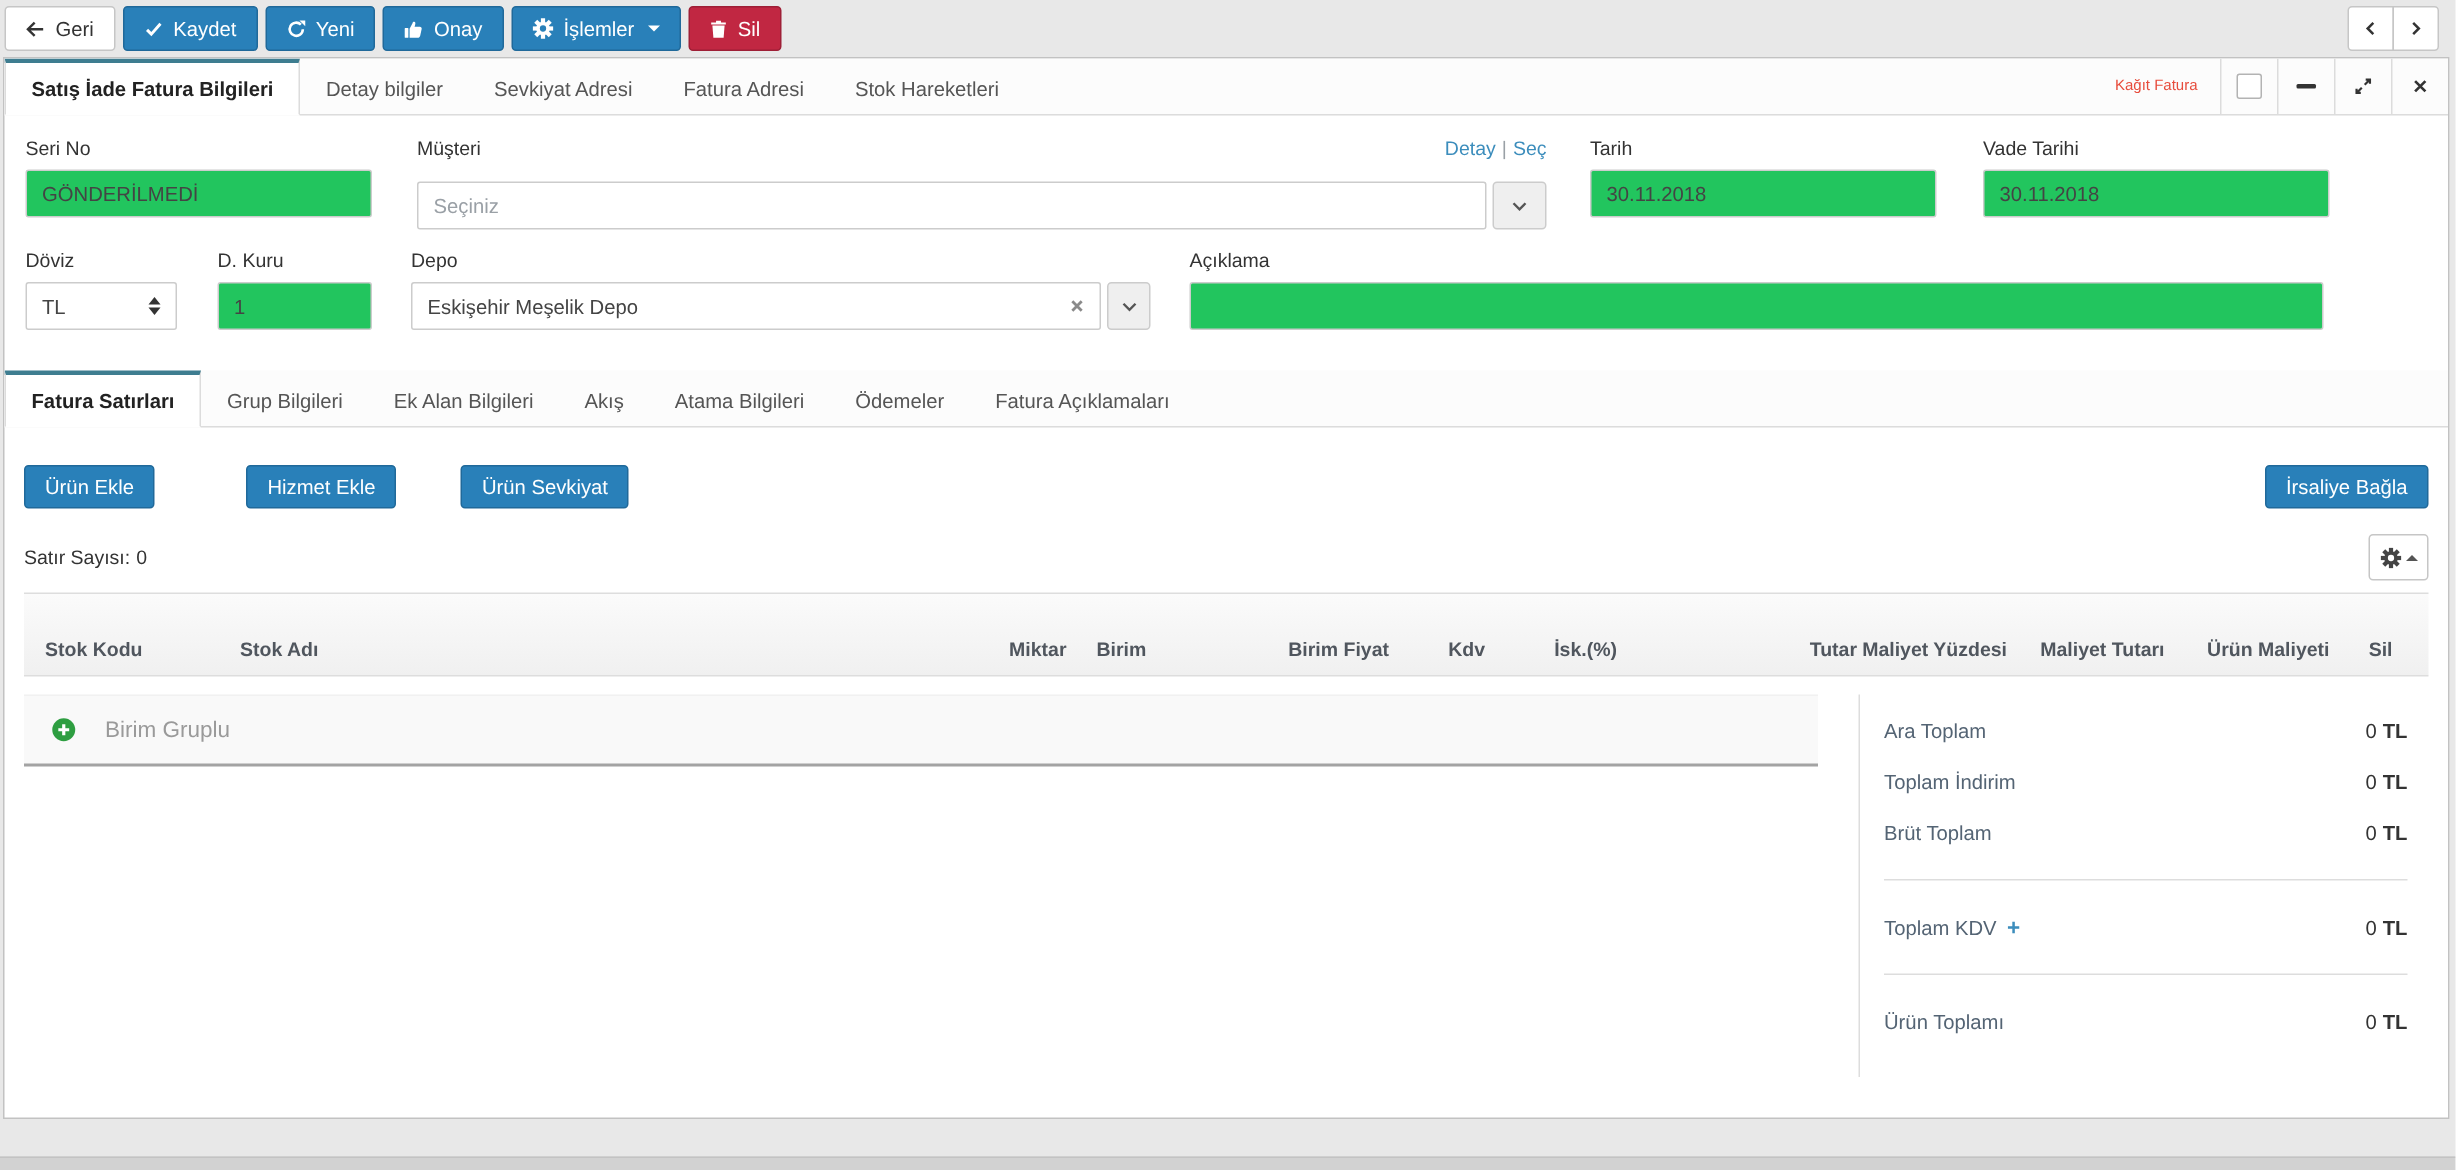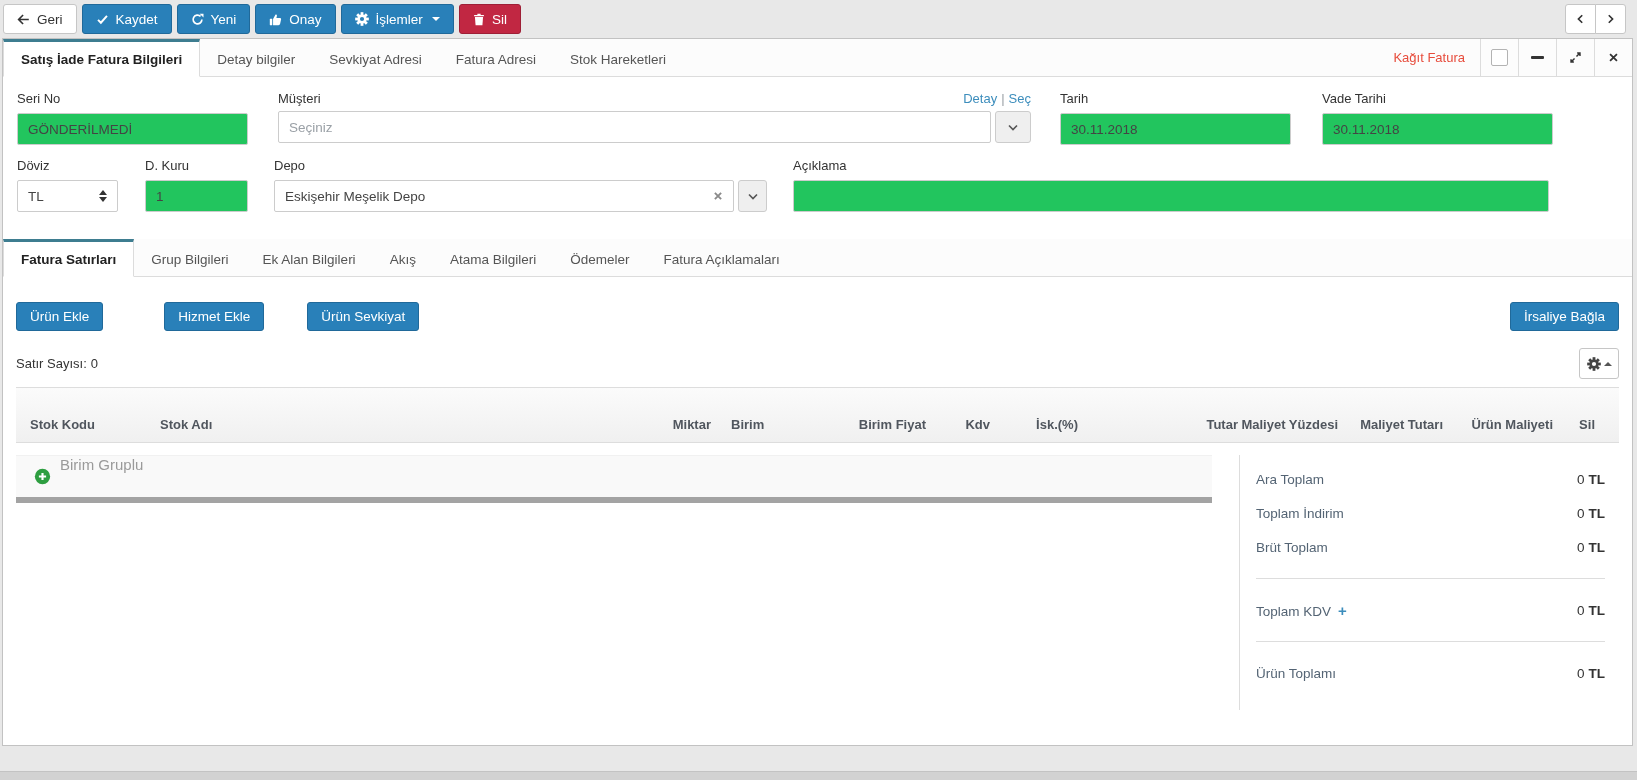--- a/index.html
+++ b/index.html
@@ -35,37 +35,37 @@
   .panel{position:absolute;left:2px;top:38px;width:1631px;height:708px;background:#fff;
          border:1px solid #c2c2c2;overflow:hidden}
 
   
   .tabbar{display:flex;align-items:stretch;height:38px;background:#fcfcfc;border-bottom:1px solid #dcdcdc}
   .tab{display:flex;align-items:center;padding:0 17px;color:#555;cursor:pointer;
        border-top:3px solid transparent;font-size:13.5px;white-space:nowrap}
   .tab.active{background:#fff;border:1px solid #dcdcdc;border-bottom-color:#fff;
               border-top:3px solid var(--tabAccent);margin-bottom:-1px;font-weight:bold;color:#222}
   .tab-right{margin-left:auto;display:flex;align-items:stretch}
-  .kagit{display:flex;align-items:center;color:var(--paperRed);font-size:13px;padding:0 15px}
+  .kagit{display:flex;align-items:center;color:var(--paperRed);font-size:10px;padding:0 15px}
   .ctrl{width:38px;display:flex;align-items:center;justify-content:center;border-left:1px solid #dcdcdc;cursor:pointer;color:#333}
   .checkbox{width:17px;height:17px;border:1px solid #b3b3b3;border-radius:2px;background:#fff}
   .minus-glyph{width:13px;height:3px;background:#333;border-radius:1px}
 
   
   .form{padding:14px 14px 0}
   .frow{display:flex;align-items:flex-start}
   .frow + .frow{margin-top:13px}
   .fg label{display:block;margin-bottom:7px;color:#333;font-size:13px}
   .inp{width:100%;height:32px;border:1px solid #ccc;border-radius:2px;padding:0 10px;
        font:13.5px "Liberation Sans","DejaVu Sans",sans-serif;color:#444;background:#22c55e;outline:none}
   .w231{width:231px}
   .fg-musteri{width:753px;margin-left:30px}
   .fg-tarih{margin-left:29px}
   .fg-vade{margin-left:31px}
-  .lblrow{display:flex;align-items:flex-end;justify-content:space-between;margin-bottom:5px}
+  .lblrow{display:flex;align-items:flex-end;justify-content:space-between;margin-bottom:15px}
   .lblrow label{margin-bottom:0}
   .links{font-size:13px;color:var(--link)}
   .links a{color:var(--link);text-decoration:none;cursor:pointer}
   .links .sep{color:#9aa0a6;margin:0 4px}
   .selgroup{display:flex;align-items:flex-start}
   .selbox{flex:1;height:32px;border:1px solid #ccc;border-radius:2px;background:#fff;
           display:flex;align-items:center;padding:0 10px;font-size:13.5px;color:#444}
   .selbox .ph{color:#9aa0a6}
   .selbtn{width:36px;height:32px;margin-left:4px;border:1px solid #ccc;border-radius:3px;
           background:#efefef;display:flex;align-items:center;justify-content:center;cursor:pointer}
@@ -107,22 +107,22 @@
   .gh-kdv{width:64px;text-align:right}
   .gh-isk{width:88px;text-align:right}
   .gh-tutar{width:160px;text-align:right}
   .gh-myz{width:100px;text-align:right}
   .gh-mt{width:105px;text-align:right}
   .gh-um{width:110px;text-align:right}
   .gh-sil{width:42px;text-align:right}
 
   .gridbody{display:flex;align-items:flex-start;margin-top:12px}
   .gridleft{flex:1;margin-right:27px}
-  .grouprow{height:48px;background:#f9f9f9;border-top:1px solid #f1f1f1;border-bottom:6px solid #a3a3a3;
-            display:flex;gap:9px;padding:0 18px;cursor:pointer}
+  .grouprow{height:48px;background:#f9f9f9;border-top:1px solid #f1f1f1;border-bottom:2px solid #a3a3a3;
+            display:flex;align-items:center;gap:19px;padding:0 18px;cursor:pointer}
   .grouprow .glabel{color:#9a9a9a;font-size:15px}
 
   .totals{width:380px;border-left:1px solid #ddd;padding:7px 14px 20px 16px;min-height:246px}
   .trow{height:34px;display:flex;align-items:center;justify-content:space-between}
   .trow .tlabel{color:#546474;font-size:13.5px}
   .trow .tval{color:#333;font-size:13.5px}
   .trow .tval b{font-weight:bold;margin-left:4px}
   .tsep{border-top:1px solid #ddd;margin:14px 0}
   .plus-blue{color:var(--link);font-weight:bold;font-size:15px;margin-left:7px;cursor:pointer}
 

